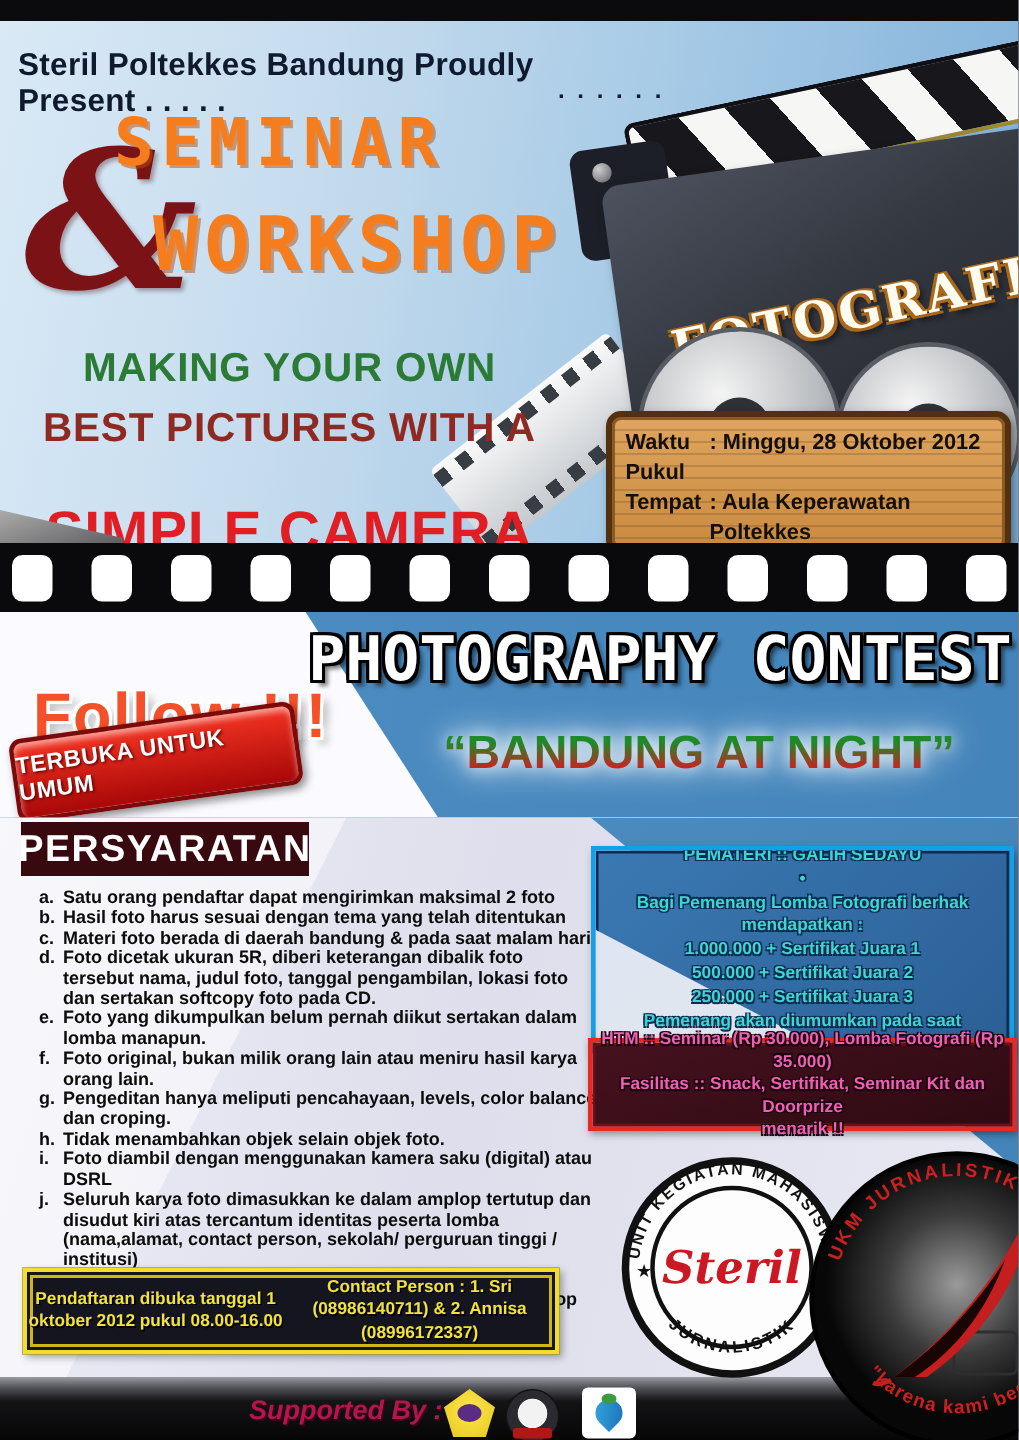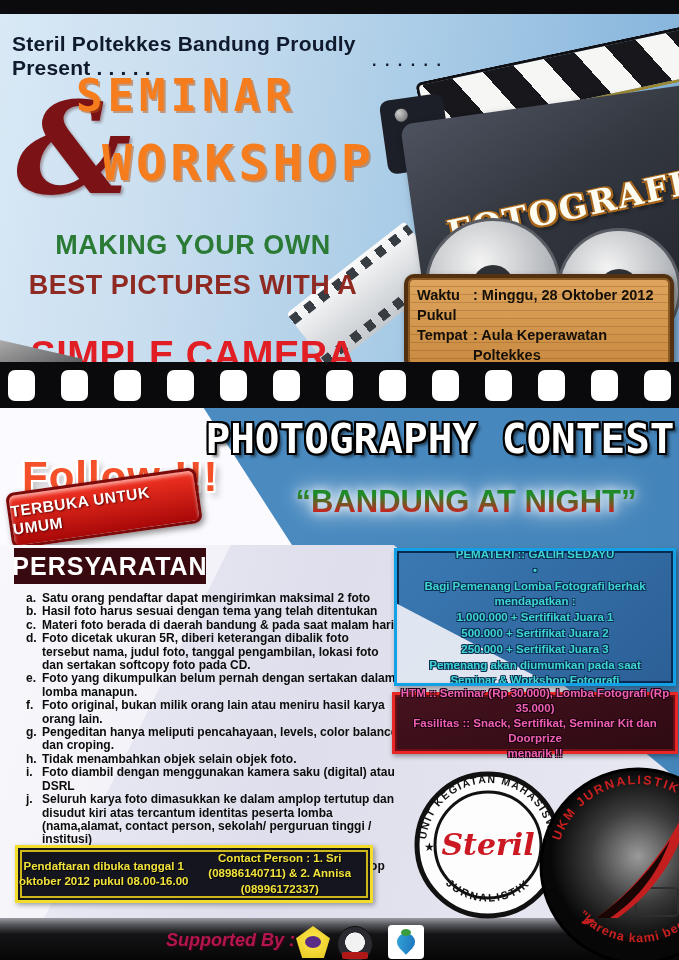--- a/index.html
+++ b/index.html
@@ -95,21 +95,21 @@
   .bottom-section::after{content:"";position:absolute;left:0;top:0;width:100%;height:100%;
     background:rgba(255,255,255,.5);clip-path:polygon(0 0,34% 0,6% 100%,0 100%);}
 
   .persyaratan-head{left:14px;top:548px;width:192px;height:36px;background:#38090f;color:#fff;
     display:flex;align-items:center;justify-content:center;font-size:25px;font-weight:900;letter-spacing:1px;z-index:2;}
   .req-list{left:26px;top:592px;width:372px;z-index:2;color:#0c0c0c;font-size:12px;font-weight:bold;line-height:13.4px;}
   .req{display:flex;}
   .req-key{width:16px;flex:none;}
   .req-text{flex:1;}
 
-  .pemateri-box{left:394px;top:548px;width:282px;height:138px;box-sizing:border-box;z-index:2;
+  .pemateri-box{left:394px;top:564px;width:282px;height:138px;box-sizing:border-box;z-index:2;
     border:3px solid #12a0e6;box-shadow:inset 0 0 0 2px #0b2a50,2px 3px 6px rgba(0,0,0,.35);
     background:linear-gradient(135deg,#3b79b3,#2b5f96);overflow:hidden;}
   .pemateri-box::before{content:"";position:absolute;left:0;top:0;width:100%;height:100%;
     background:#eef0f6;clip-path:polygon(0 40%,0 100%,55% 100%);opacity:.92;}
   .pemateri-inner{position:relative;width:100%;height:100%;display:flex;flex-direction:column;
     align-items:center;justify-content:center;gap:1px;text-align:center;
     color:#3fd6d2;font-size:11.5px;font-weight:900;line-height:15px;
     text-shadow:1px 1px 0 #0a2c50,-1px -1px 0 #0a2c50,1px -1px 0 #0a2c50,-1px 1px 0 #0a2c50;}
   .pemateri-last{width:240px;}
 
@@ -242,21 +242,21 @@
     <div class="req">
         <span class="req-key">c.</span>
         <span class="req-text">Materi foto berada di daerah bandung &amp; pada saat malam hari</span>
       </div>
     <div class="req">
         <span class="req-key">d.</span>
         <span class="req-text">Foto dicetak ukuran 5R, diberi keterangan dibalik foto tersebut nama, judul foto, tanggal pengambilan, lokasi foto dan sertakan softcopy foto pada CD.</span>
       </div>
     <div class="req">
         <span class="req-key">e.</span>
-        <span class="req-text">Foto yang dikumpulkan belum pernah dengan sertakan dalam lomba manapun.</span>
+        <span class="req-text">Foto yang dikumpulkan belum pernah diikut sertakan dalam lomba manapun.</span>
       </div>
     <div class="req">
         <span class="req-key">f.</span>
         <span class="req-text">Foto original, bukan milik orang lain atau meniru hasil karya orang lain.</span>
       </div>
     <div class="req">
         <span class="req-key">g.</span>
         <span class="req-text">Pengeditan hanya meliputi pencahayaan, levels, color balance dan croping.</span>
       </div>
     <div class="req">

